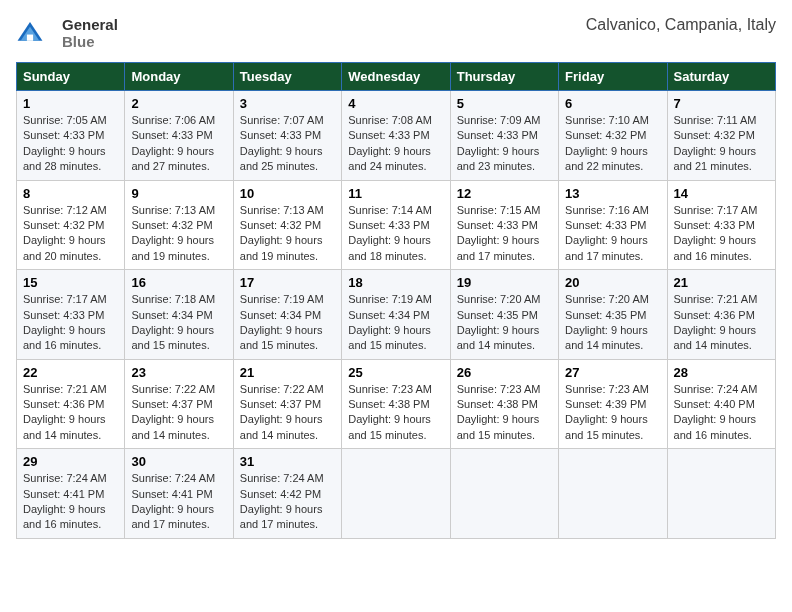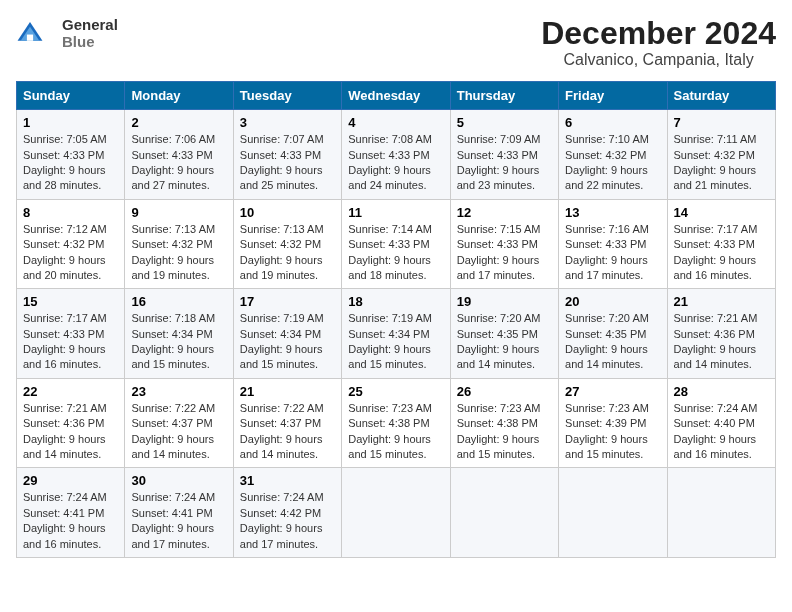--- a/index.html
+++ b/index.html
@@ -38,21 +38,21 @@
       font-size: 16px;
       color: #444;
       text-align: center;
     }
     table {
       width: 100%;
       border-collapse: collapse;
       font-size: 11px;
     }
     thead tr th {
-      background-color: #0369a1;
+      background-color: #14532d;
       color: #fff;
       text-align: left;
       padding: 6px 6px;
       font-size: 13px;
       font-weight: bold;
       border: 1px solid #2e6db4;
     }
     tbody tr td {
       border: 1px solid #ccc;
       vertical-align: top;
@@ -91,21 +91,20 @@
       <polygon points="18,4 34,28 2,28" fill="#1a6bbf"></polygon>
       <polygon points="18,10 30,28 6,28" fill="#5ba3e0"></polygon>
       <rect x="14" y="20" width="8" height="8" fill="#fff"></rect>
     </svg>
     <div>
       <div style="font-size:15px;font-weight:bold;color:#333;">General</div>
       <div style="font-size:15px;font-weight:bold;color:#737373;">Blue</div>
     </div>
   </div>
   <div class="title-area">
-    <div class="month-title">December 2024</div>
     <div class="location-title">Calvanico, Campania, Italy</div>
   </div>
 </div>
 
 <table>
   <thead>
     <tr>
     <th>Sunday</th>
         <th>Monday</th>
         <th>Tuesday</th>

